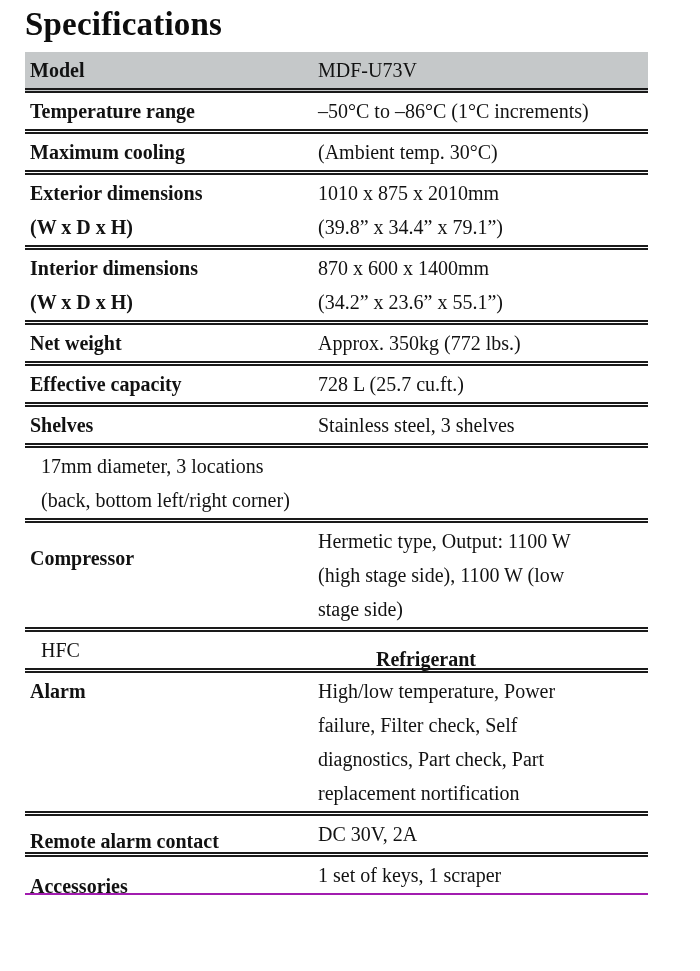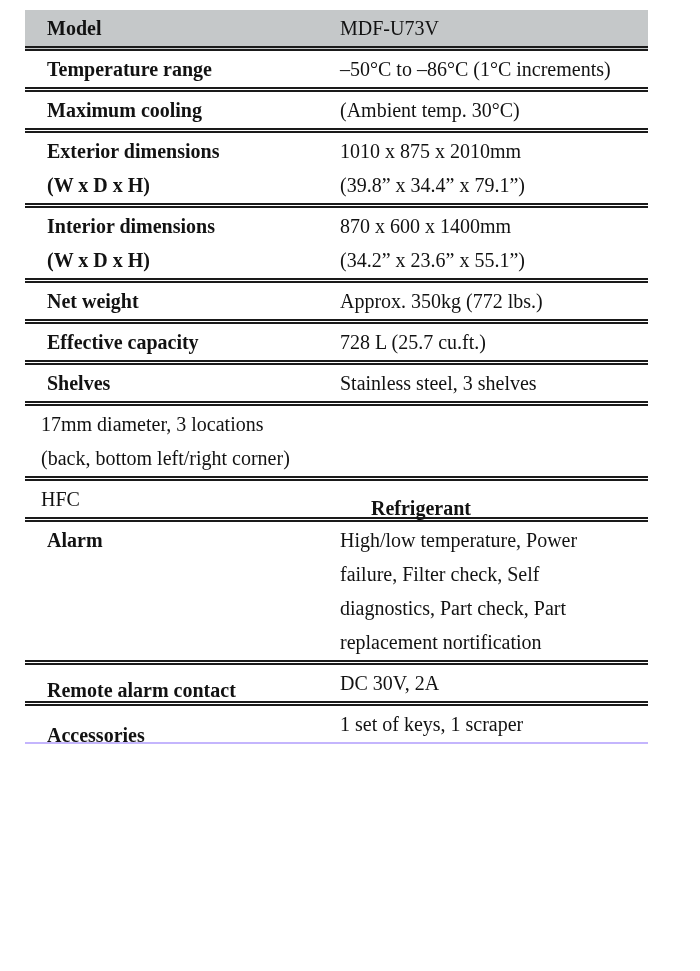--- a/index.html
+++ b/index.html
@@ -27,48 +27,49 @@
   }
   .spec-table {
     margin: 10px 0 0 25px;
     width: 623px;
   }
   .row {
     display: flex;
     border-bottom: 5px double #1a1a1a;
   }
   .row.last {
-    border-bottom: 2px solid #c4b5fd;
+    border-bottom: 2px solid #a21caf;
   }
   .header-row {
     background: #c5c8c9;
   }
   .cell {
     padding: 1px 0;
     box-sizing: border-box;
   }
   .cell.label {
     width: 277px;
+    padding-left: 5px;
     font-weight: bold;
-    margin-left: 22px;
   }
   .cell.value {
     flex: 1;
     margin-left: 16px;
   }
   .line {
     font-size: 20px;
     line-height: 34px;
     white-space: nowrap;
   }
 </style>
 </head>
 <body>
 
 <div class="page">
+  <h1 class="title">Specifications</h1>
 
   <div class="spec-table">
     <div class="row header-row">
       <div class="cell label">
         <div class="line">Model</div>
       </div>
       <div class="cell value">
         <div class="line">MDF-U73V</div>
       </div>
     </div>
@@ -133,20 +134,30 @@
             <div class="line">Stainless steel, 3 shelves</div>
           </div>
         </div>
         <div class="row">
           <div class="cell value">
             <div class="line">17mm diameter, 3 locations</div>
             <div class="line">(back, bottom left/right corner)</div>
           </div>
         </div>
         <div class="row">
+          <div class="cell label" style="transform: translateY(17px);">
+            <div class="line">Compressor</div>
+          </div>
+          <div class="cell value">
+            <div class="line">Hermetic type, Output: 1100 W</div>
+            <div class="line">(high stage side), 1100 W (low</div>
+            <div class="line">stage side)</div>
+          </div>
+        </div>
+        <div class="row">
           <div class="cell value">
             <div class="line">HFC</div>
           </div>
           <div class="cell label" style="transform: translateY(9px);">
             <div class="line">Refrigerant</div>
           </div>
         </div>
         <div class="row">
           <div class="cell label">
             <div class="line">Alarm</div>

